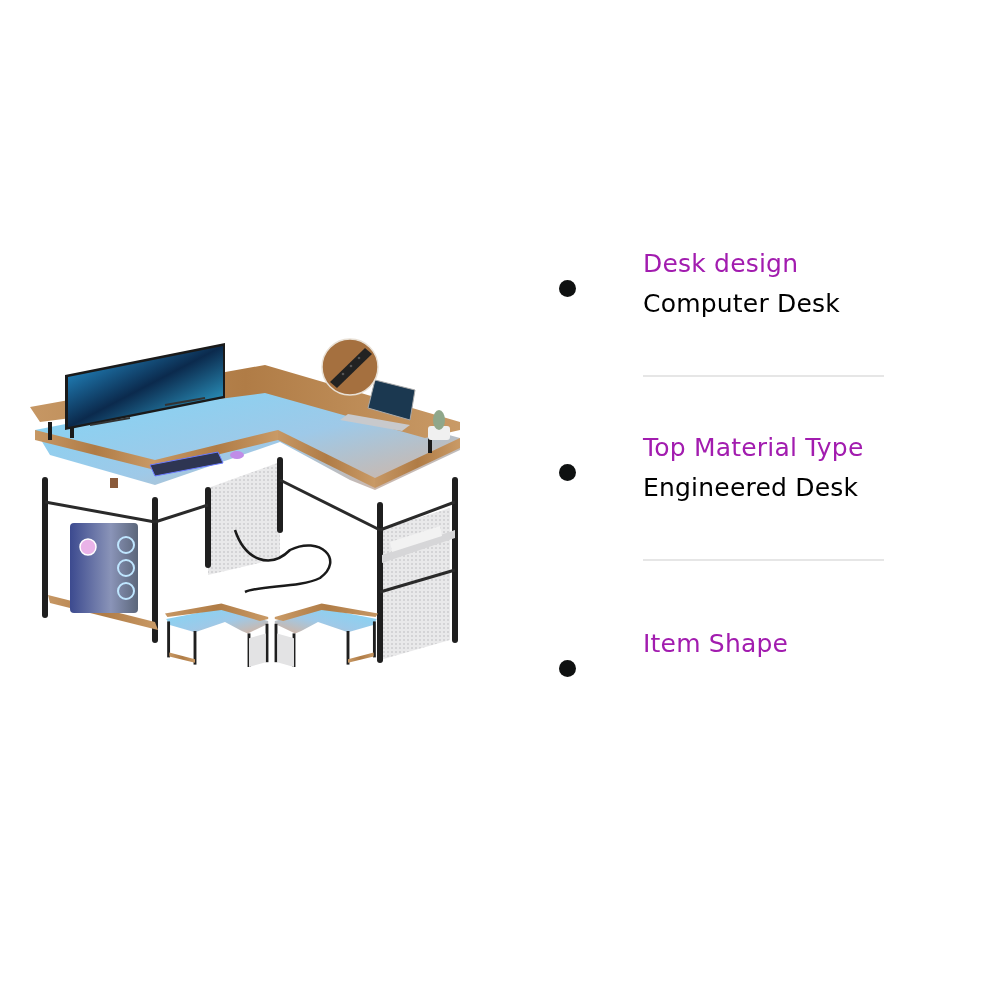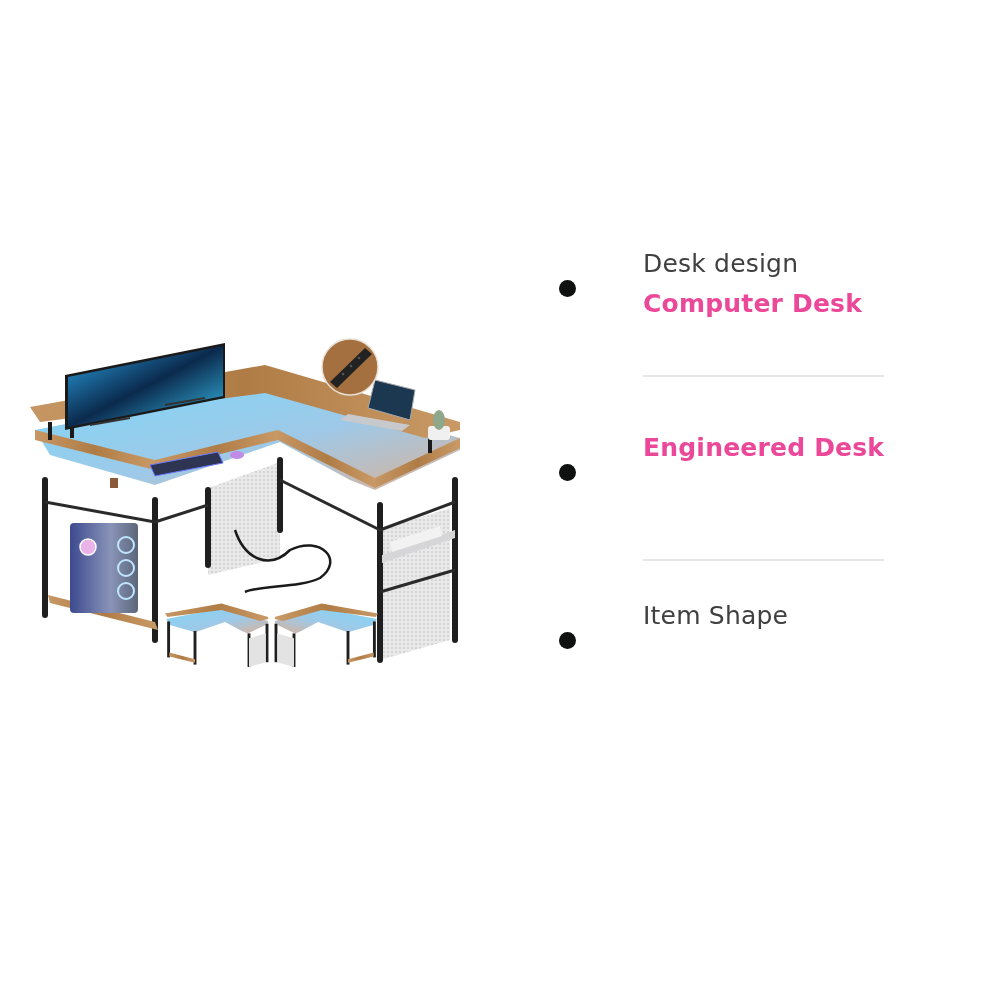--- a/index.html
+++ b/index.html
@@ -54,29 +54,29 @@
     position: absolute;
     left: 93px;
     top: 0;
     white-space: nowrap;
   }
   .spec-label {
     display: block;
     font-size: 25px;
     line-height: 40px;
     font-weight: normal;
-    color: #404040;
+    color: #a21caf;
     letter-spacing: 0.2px;
   }
   .spec-value {
     display: block;
     font-size: 25px;
     line-height: 40px;
-    font-weight: bold;
-    color: #ec4899;
+    font-weight: normal;
+    color: #000000;
     letter-spacing: 0.2px;
   }
   .spec-divider {
     position: absolute;
     left: 93px;
     width: 241px;
     height: 0;
     border-top: 2px solid #e6e6e6;
   }
 </style>
@@ -228,24 +228,25 @@
     <div class="spec-text">
       <span class="spec-label">Desk design</span>
       <span class="spec-value">Computer Desk</span>
     </div>
   </li>
   <div class="spec-divider" style="top:135px;"></div>
 
   <li class="spec-item" style="top:188px;">
     <span class="spec-bullet" style="top:36px;"></span>
     <div class="spec-text">
+      <span class="spec-label">Top Material Type</span>
       <span class="spec-value">Engineered Desk</span>
     </div>
   </li>
   <div class="spec-divider" style="top:319px;"></div>
 
-  <li class="spec-item" style="top:356px;">
+  <li class="spec-item" style="top:384px;">
     <span class="spec-bullet" style="top:36px;"></span>
     <div class="spec-text">
       <span class="spec-label">Item Shape</span>
     </div>
   </li>
 </ul>
 
 </body></html>

